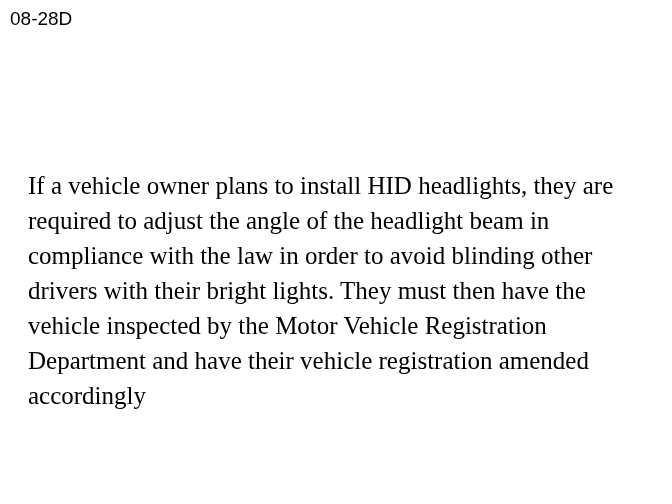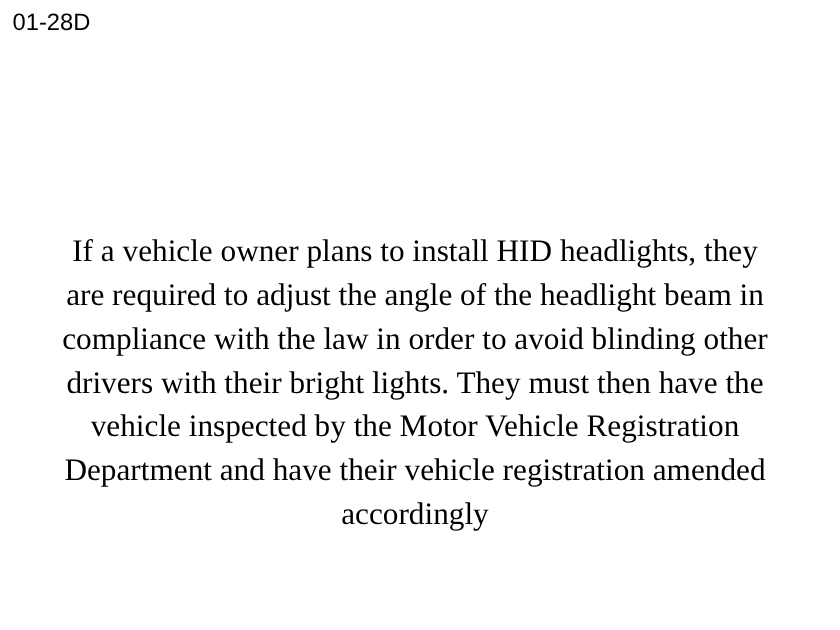--- a/index.html
+++ b/index.html
@@ -41,29 +41,28 @@
     position: absolute;
     left: 28px;
     top: 168px;
     width: 608px;
     font-family: "Liberation Serif", "DejaVu Serif", serif;
     font-size: 25px;
     line-height: 35px;
     color: #000000;
   }
   .english-block p {
-    margin: 16px;
-    text-align: center;
+    margin: 0;
   }
 </style>
 </head>
 <body>
 
 <div class="slide">
 
-  <div class="slide-id">01-28D</div>
+  <div class="slide-id">08-28D</div>
 
 
   <div class="english-block">
     <p>If a vehicle owner plans to install HID headlights, they are required to adjust the angle of the headlight beam in compliance with the law in order to avoid blinding other drivers with their bright lights. They must then have the vehicle inspected by the Motor Vehicle Registration Department and have their vehicle registration amended accordingly</p>
   </div>
 
 </div>
 
 </body></html>

